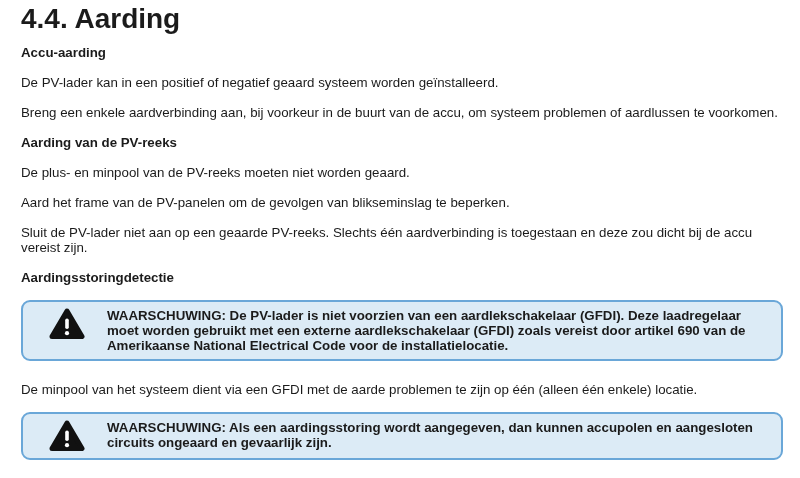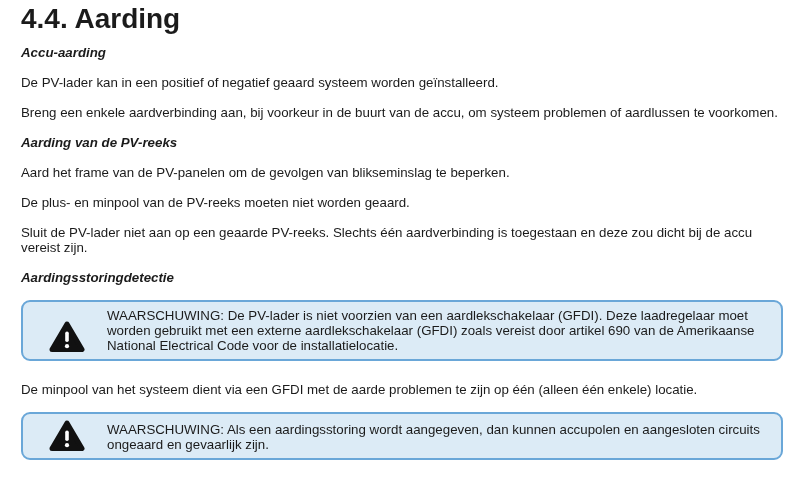--- a/index.html
+++ b/index.html
@@ -22,33 +22,33 @@
   .page{padding:6px 17px 0 21px;}
   h1{
     font-size:28px;
     line-height:26px;
     font-weight:bold;
     margin:0 0 13px 0;
   }
   .h2{
     font-weight:bold;
     margin:0 0 15px 0;
-    font-style:italic;
   }
   p{margin:0 8px 15px 0;}
   p.oneline{white-space:nowrap;}
   p.wrap-accu{max-width:745px;}
   .warnbox{
     display:flex;
-    align-items:flex-end;
+    align-items:flex-start;
     background:var(--warning-bg);
     border:2px solid var(--warning-border);
     border-radius:9px;
     padding:6px 16px 6px 26px;
     margin:12px 0 21px 0;
+    font-weight:bold;
   }
   .warnbox.second{margin:0 0 0 0;}
   .warnicon{
     flex:0 0 36px;
     width:36px;height:32px;
     margin-right:22px;
     display:block;
   }
   .warnicon svg{display:block;}
   .warntext{flex:1;min-width:0;}
@@ -58,22 +58,22 @@
 
 <div class="page">
 
   <h1>4.4. Aarding</h1>
 
   <div class="h2">Accu-aarding</div>
   <p>De PV-lader kan in een positief of negatief geaard systeem worden geïnstalleerd.</p>
   <p class="oneline">Breng een enkele aardverbinding aan, bij voorkeur in de buurt van de accu, om systeem problemen of aardlussen te voorkomen.</p>
 
   <div class="h2">Aarding van de PV-reeks</div>
+  <p>De plus- en minpool van de PV-reeks moeten niet worden geaard.</p>
   <p>Aard het frame van de PV-panelen om de gevolgen van blikseminslag te beperken.</p>
-  <p>De plus- en minpool van de PV-reeks moeten niet worden geaard.</p>
   <p class="wrap-accu">Sluit de PV-lader niet aan op een geaarde PV-reeks. Slechts één aardverbinding is toegestaan en deze zou dicht bij de accu vereist zijn.</p>
 
   <div class="h2">Aardingsstoringdetectie</div>
 
   <div class="warnbox">
     <span class="warnicon">
       <svg width="36" height="32" viewBox="0 0 36 32" xmlns="http://www.w3.org/2000/svg" aria-hidden="true">
         <path d="M18 3 L33 28.5 H3 Z" fill="var(--warning-icon)" stroke="var(--warning-icon)" stroke-width="5" stroke-linejoin="round"></path>
         <rect x="16.2" y="10.5" width="3.6" height="10.5" rx="1.8" fill="#ffffff"></rect>
         <circle cx="18" cy="25.2" r="2.1" fill="#ffffff"></circle>

